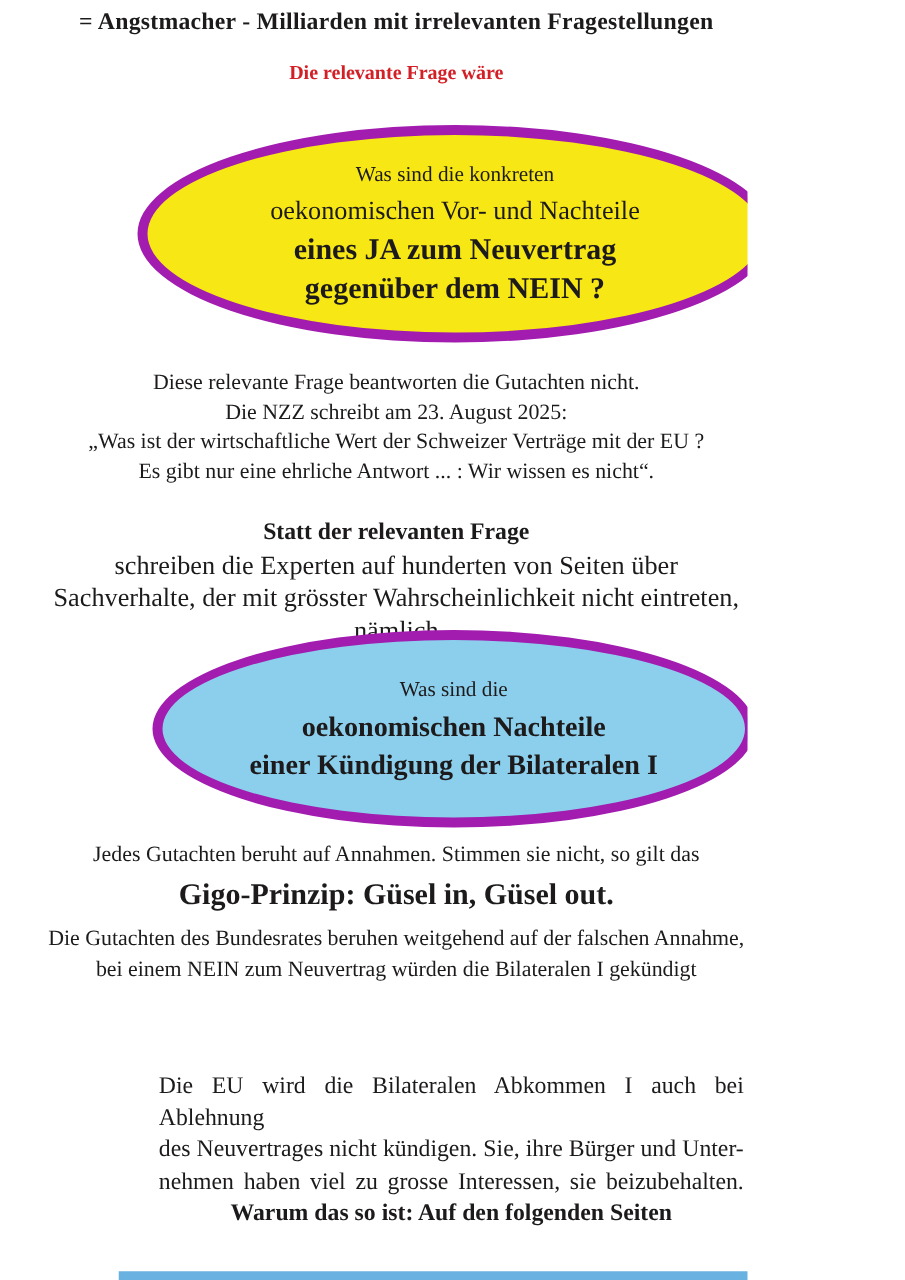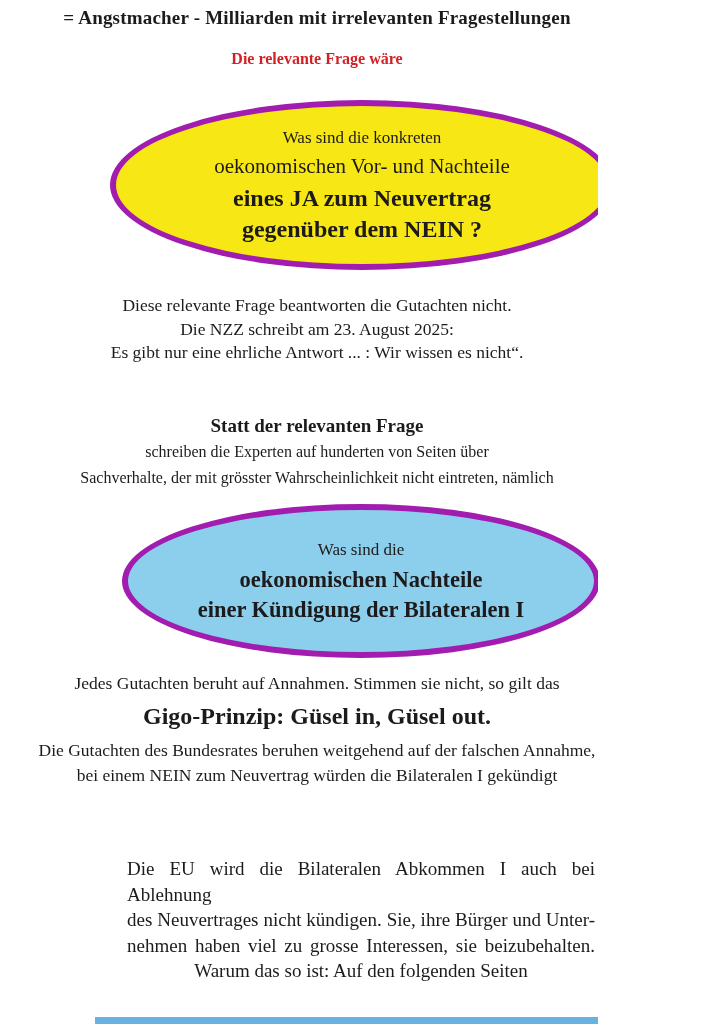--- a/index.html
+++ b/index.html
@@ -27,21 +27,21 @@
     letter-spacing: 0.2px;
   }
   .red-heading {
     top: 50px;
     font-size: 16px;
     font-weight: bold;
     color: var(--red, #d32027);
   }
 
   .ellipse {
-    border: 6px solid #a21caf;
+    border: 8px solid #a21caf;
     border-radius: 50%;
     display: flex;
     flex-direction: column;
     align-items: center;
     justify-content: center;
     text-align: center;
   }
   .ellipse-yellow {
     left: 110px;
     top: 100px;
@@ -58,21 +58,21 @@
     top: 294px;
     font-size: 17.5px;
     line-height: 23.5px;
   }
 
   .statt {
     top: 413px;
     line-height: 26px;
   }
   .statt .title { font-size: 19px; font-weight: bold; }
-  .statt .body-line { font-size: 16px; }
+  .statt .body-line { font-size: 21px; }
 
   .ellipse-blue {
     left: 122px;
     top: 504px;
     width: 466px;
     height: 142px;
     background: var(--blue, #8ccfec);
   }
   .ellipse-blue .l1 { font-size: 17px; }
   .ellipse-blue .l2 { font-size: 22.5px; font-weight: bold; margin-top: 7px; text-align: right; }
@@ -98,20 +98,21 @@
     font-size: 19px;
     line-height: 25.5px;
   }
   .closing .just {
     text-align: justify;
     text-align-last: justify;
   }
   .closing .last {
     text-align: center;
     text-align-last: center;
+    font-weight: bold;
   }
 
   .bottom-bar {
     left: 95px;
     width: 629px;
     bottom: 0;
     height: 7px;
     background: var(--barblue, #68b1e0);
   }
 </style>
@@ -127,20 +128,21 @@
   <div class="abs ellipse ellipse-yellow">
     <div class="l1">Was sind die konkreten</div>
     <div class="l2">oekonomischen Vor- und Nachteile</div>
     <div class="l3">eines JA zum Neuvertrag</div>
     <div class="l4">gegenüber dem NEIN ?</div>
   </div>
 
   <div class="abs center para-nzz">
     <div>Diese relevante Frage beantworten die Gutachten nicht.</div>
     <div>Die NZZ schreibt am 23. August 2025:</div>
+    <div>„Was ist der wirtschaftliche Wert der Schweizer Verträge mit der EU ?</div>
     <div>Es gibt nur eine ehrliche Antwort ... : Wir wissen es nicht“.</div>
   </div>
 
   <div class="abs center statt">
     <div class="title">Statt der relevanten Frage</div>
     <div class="body-line">schreiben die Experten auf hunderten von Seiten über</div>
     <div class="body-line">Sachverhalte, der mit grösster Wahrscheinlichkeit nicht eintreten, nämlich</div>
   </div>
 
   <div class="abs ellipse ellipse-blue">

